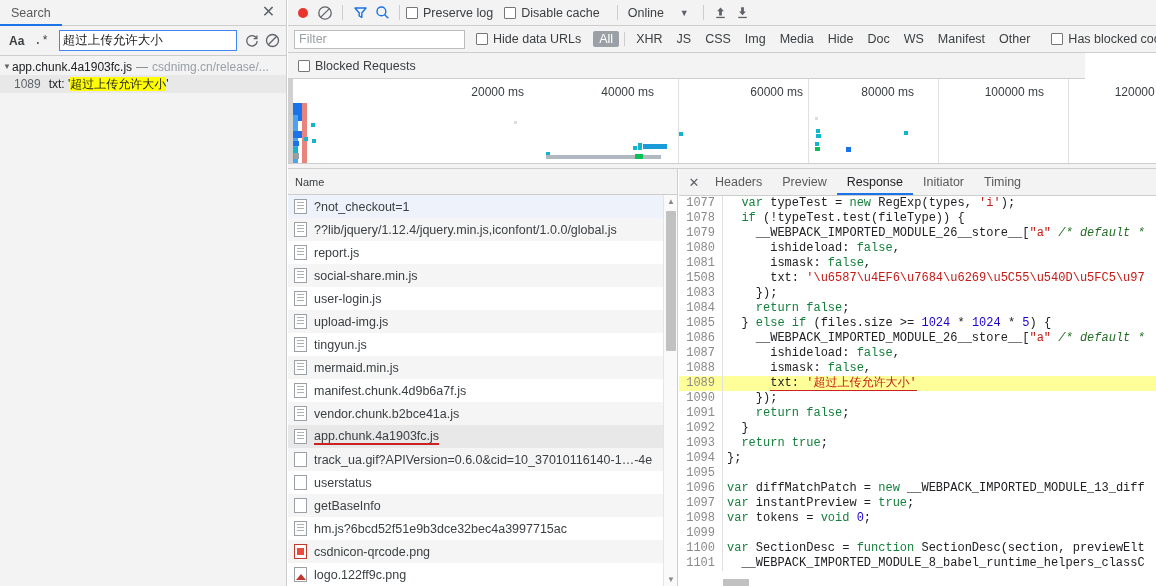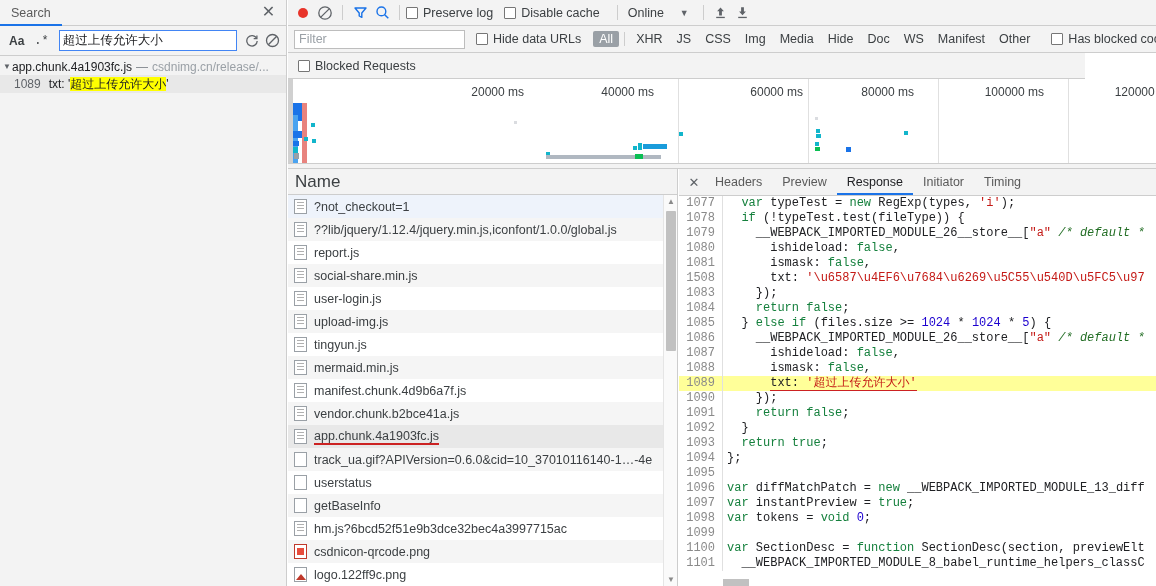--- a/index.html
+++ b/index.html
@@ -145,21 +145,21 @@
   }
 
   
   .req-list {
     position: absolute; left: 288px; top: 169px; width: 390px; height: 417px;
     background: #fff; border-right: 1px solid #cdcdcd; overflow: hidden;
   }
   .req-head {
     height: 26px; background: #f3f3f3; border-bottom: 1px solid #cdcdcd;
     display: flex; align-items: center; padding-left: 7px;
-    font-size: 17px; color: #3c4043;
+    font-size: 11px; color: #3c4043;
   }
   .req-rows { position: relative; }
   .req-row {
     display: flex; align-items: center; height: 23px;
     padding-left: 6px; white-space: nowrap; overflow: hidden;
     font-size: 12.5px; color: #3c4043;
   }
   .req-row:nth-child(odd) { background: #ffffff; }
   .req-row:nth-child(even) { background: #f5f5f5; }
   .req-row.first { background: #eef3fb; }

